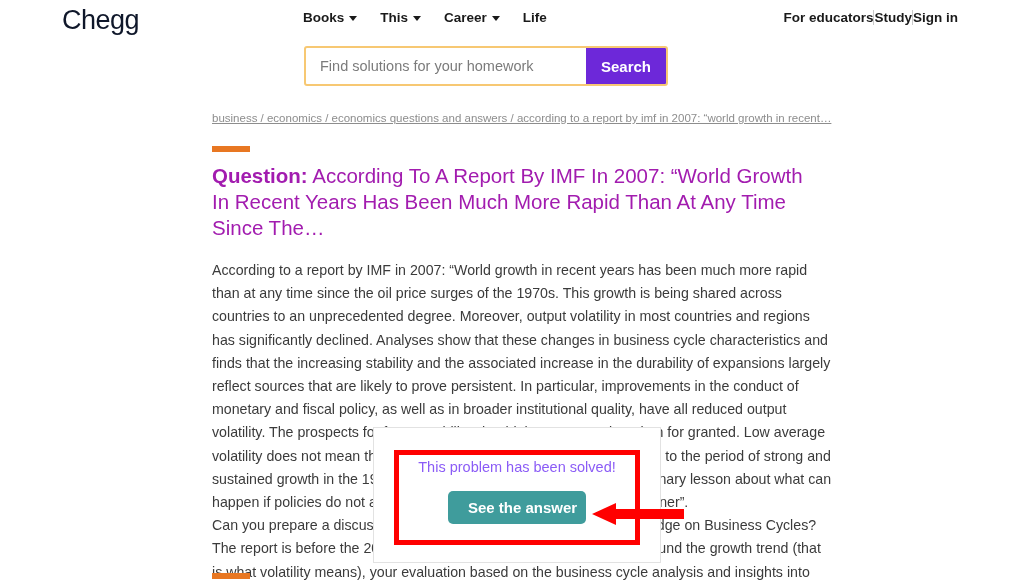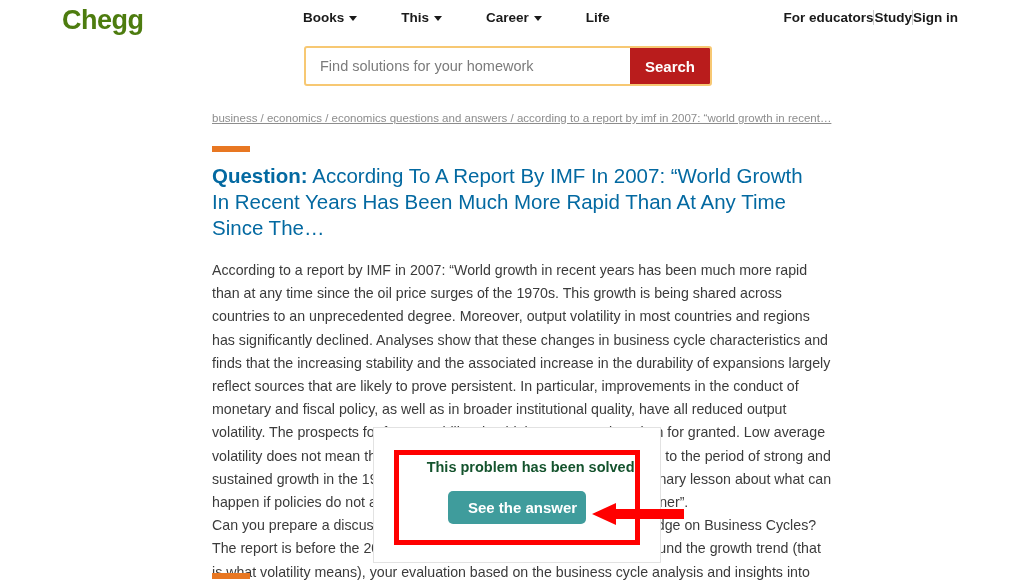--- a/index.html
+++ b/index.html
@@ -19,31 +19,31 @@
   
   .header {
     position: relative;
     height: 100px;
   }
   .logo {
     position: absolute;
     left: 62px;
     top: 5px;
     font-size: 27px;
-    font-weight: bold;
-    color: #4d7c0f;
+    font-weight: normal;
+    color: #0f172a;
     letter-spacing: -0.5px;
   }
   .main-nav {
     position: absolute;
     left: 303px;
     top: 10px;
     display: flex;
     align-items: center;
-    gap: 44px;
+    gap: 23px;
   }
   .nav-item {
     font-size: 13.5px;
     font-weight: bold;
     color: #1a1a1a;
     display: flex;
     align-items: center;
     gap: 5px;
     cursor: pointer;
     white-space: nowrap;
@@ -75,21 +75,21 @@
     width: 1px;
     height: 15px;
     background: #c9c9c9;
   }
 
   
   .search-wrap {
     position: absolute;
     left: 304px;
     top: 46px;
-    width: 408px;
+    width: 364px;
     height: 40px;
     border: 2px solid #f7c873;
     border-radius: 3px;
     box-sizing: border-box;
     background: #fff;
     display: flex;
     align-items: stretch;
     overflow: hidden;
   }
   .search-input {
@@ -98,21 +98,21 @@
     outline: none;
     padding: 0 14px;
     font-size: 14.5px;
     font-family: "Liberation Sans", sans-serif;
     color: #333;
     background: transparent;
   }
   .search-input::placeholder { color: #7b7b7b; }
   .search-btn {
     width: 80px;
-    background: #b91c1c;
+    background: #6d28d9;
     color: #fff;
     border: none;
     font-size: 15px;
     font-weight: bold;
     font-family: "Liberation Sans", sans-serif;
     cursor: pointer;
   }
 
   
   .content {
@@ -132,21 +132,21 @@
   }
   .accent-bar {
     width: 38px;
     height: 6px;
     background: #e87722;
     margin-bottom: 11px;
   }
   .q-title {
     font-size: 20.5px;
     line-height: 26px;
-    color: #0369a1;
+    color: #a21caf;
     font-weight: normal;
     margin: 0 12px 18px 0;
   }
   .q-title b { font-weight: bold; }
   .q-body {
     font-size: 14.2px;
     line-height: 23.2px;
     color: #3b3b3b;
     margin: 0;
   }
@@ -173,23 +173,22 @@
     box-sizing: border-box;
     background: transparent;
   }
   .solved-text {
     position: absolute;
     left: 373px;
     top: 459px;
     width: 288px;
     text-align: center;
     font-size: 14.5px;
-    font-weight: bold;
-    color: #14532d;
-    padding-left: 16px;
+    font-weight: normal;
+    color: #8b5cf6;
   }
   .see-answer-btn {
     position: absolute;
     left: 448px;
     top: 491px;
     width: 138px;
     height: 33px;
     background: #3f9c9c;
     color: #ffffff;
     border: none;

